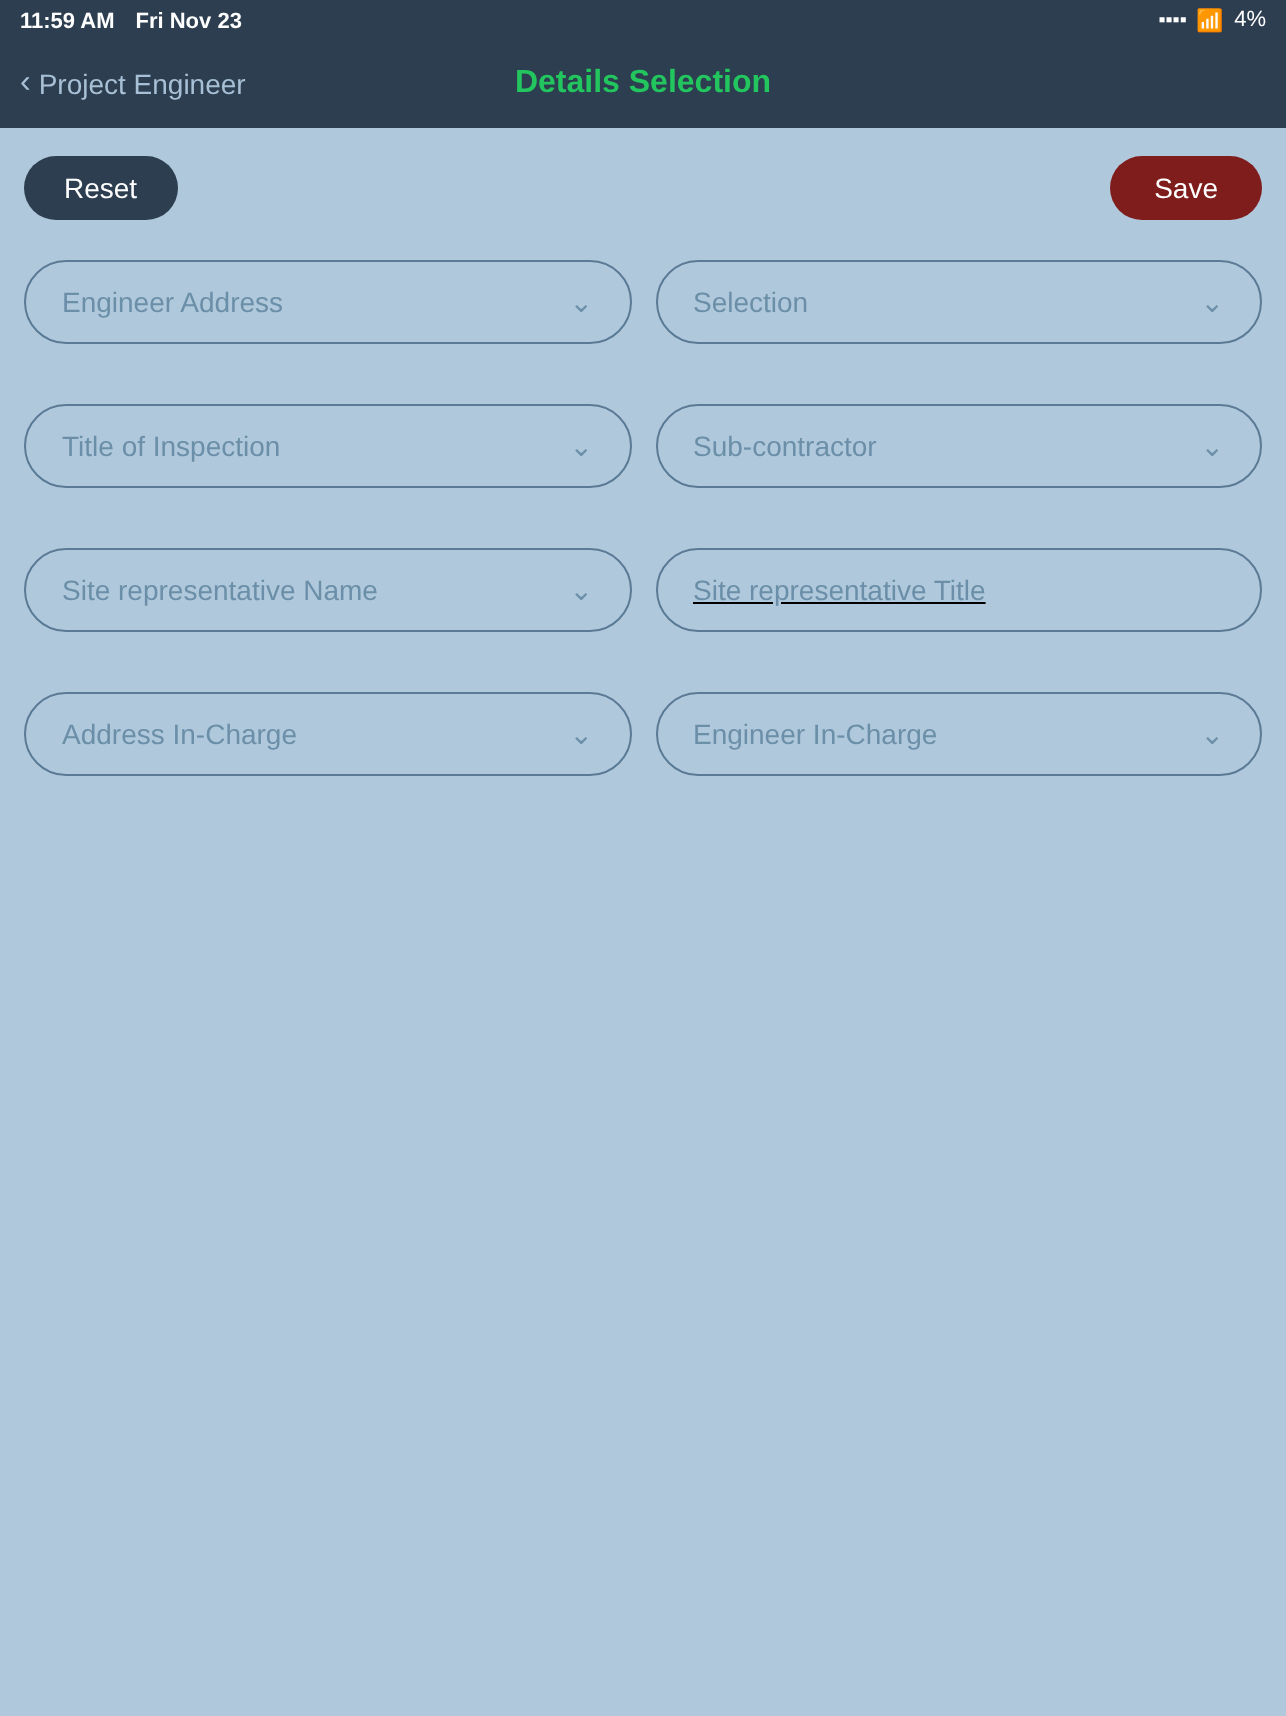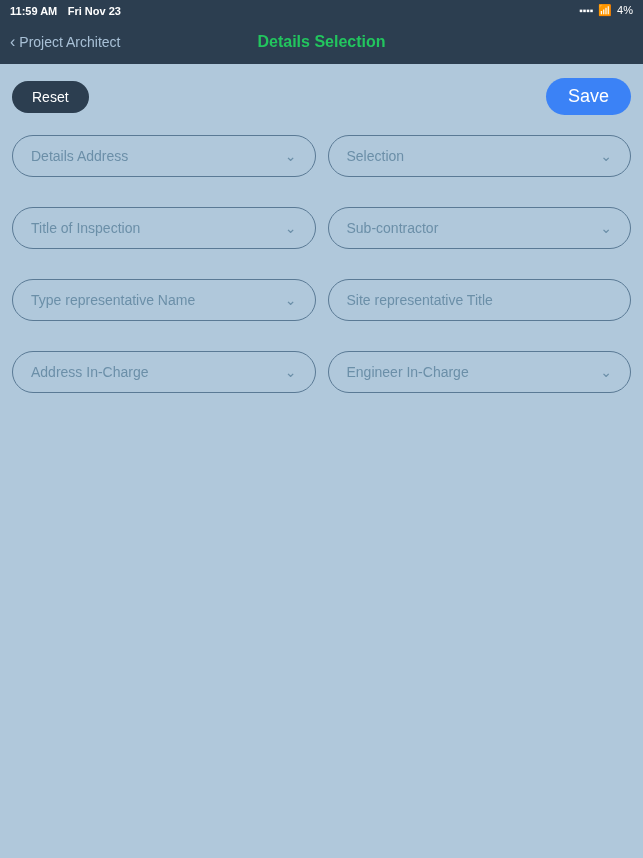--- a/index.html
+++ b/index.html
@@ -108,26 +108,26 @@
       color: white;
       border: none;
       border-radius: 20px;
       padding: 8px 20px;
       font-size: 14px;
       cursor: pointer;
       font-weight: 500;
     }
 
     .btn-save {
-      background-color: #3b82f6;
+      background-color: #7f1d1d;
       color: white;
       border: none;
       border-radius: 20px;
       padding: 8px 22px;
-      font-size: 18px;
+      font-size: 14px;
       cursor: pointer;
       font-weight: 500;
     }
 
     
     .form-row {
       display: flex;
       gap: 12px;
       margin-bottom: 30px;
     }
@@ -157,20 +157,21 @@
 
     .text-field {
       flex: 1;
       background-color: transparent;
       border: 1.5px solid #5a7a95;
       border-radius: 25px;
       padding: 12px 18px;
       display: flex;
       align-items: center;
       cursor: text;
+      text-decoration: underline;
     }
 
     .text-field .field-label {
       color: #6b8fa8;
       font-size: 14px;
     }
   </style>
 </head>
 <body>
 
@@ -182,35 +183,35 @@
   <div class="status-right">
     <span class="status-signal">▪▪▪▪</span>
     <span class="status-wifi">📶</span>
     <span class="status-battery">4%</span>
   </div>
 </div>
 
 <div class="nav-bar">
   <div class="nav-back">
     <span class="nav-back-arrow">‹</span>
-    <span>Project Architect</span>
+    <span>Project Engineer</span>
   </div>
   <span class="nav-title">Details Selection</span>
 </div>
 
 <div class="main-content">
 
   <div class="toolbar">
     <button class="btn-reset">Reset</button>
     <button class="btn-save">Save</button>
   </div>
 
   <div class="form-row">
     <div class="dropdown-field">
-      <span class="field-label">Details Address</span>
+      <span class="field-label">Engineer Address</span>
       <span class="chevron-icon">⌄</span>
     </div>
     <div class="dropdown-field">
       <span class="field-label">Selection</span>
       <span class="chevron-icon">⌄</span>
     </div>
   </div>
 
   <div class="form-row">
     <div class="dropdown-field">
@@ -218,21 +219,21 @@
       <span class="chevron-icon">⌄</span>
     </div>
     <div class="dropdown-field">
       <span class="field-label">Sub-contractor</span>
       <span class="chevron-icon">⌄</span>
     </div>
   </div>
 
   <div class="form-row">
     <div class="dropdown-field">
-      <span class="field-label">Type representative Name</span>
+      <span class="field-label">Site representative Name</span>
       <span class="chevron-icon">⌄</span>
     </div>
     <div class="text-field">
       <span class="field-label">Site representative Title</span>
     </div>
   </div>
 
   <div class="form-row">
     <div class="dropdown-field">
       <span class="field-label">Address In-Charge</span>

